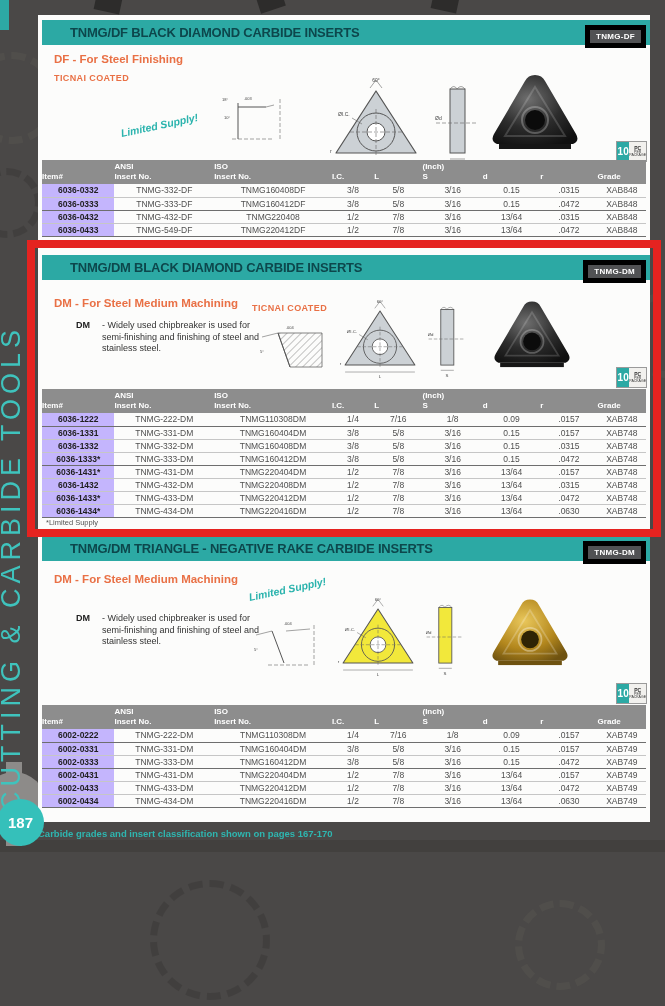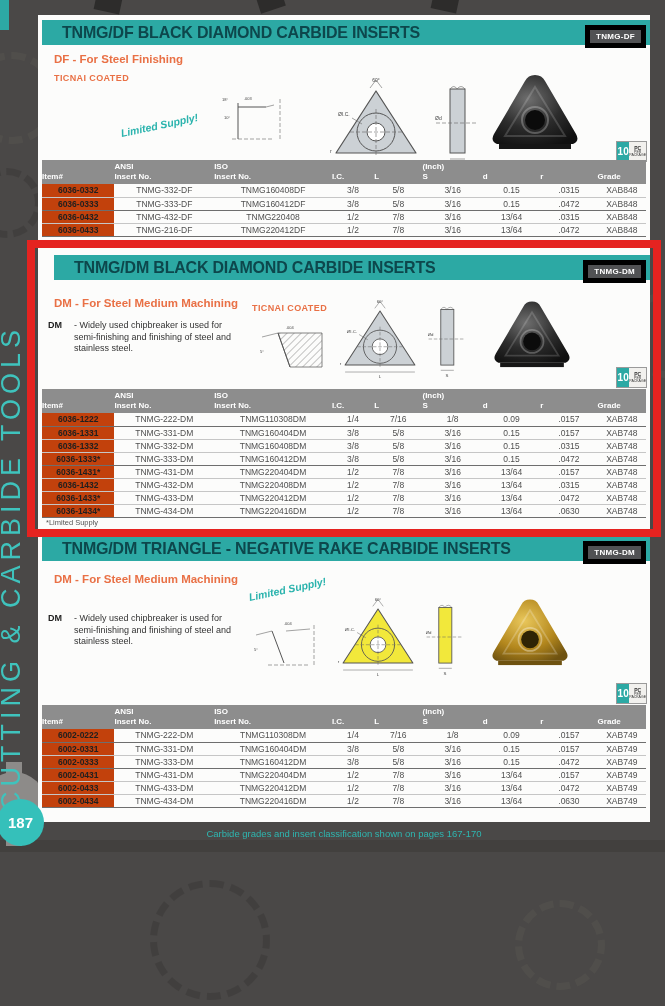--- a/index.html
+++ b/index.html
@@ -21,60 +21,60 @@
     writing-mode:vertical-rl; transform:rotate(180deg); color:#3fc3bd; font-size:27px;
     letter-spacing:5px; white-space:nowrap; }
 
   .page-circle { position:absolute; left:-3px; top:799px; width:47px; height:47px; border-radius:50%;
     background:#35c0ba; color:#fff; font-weight:bold; font-size:15px; display:flex;
     align-items:center; justify-content:center; z-index:6; }
 
   .card { position:absolute; left:38px; top:15px; width:612px; height:807px; background:#fcfcfb; z-index:2; }
 
   .secbar { position:absolute; left:4px; right:0; height:25px; background:#2ca9a4; display:flex; align-items:center; }
-  .secbar .title { color:#0d474c; font-weight:bold; font-size:16px; letter-spacing:-0.2px; padding-left:20px; transform:scaleY(1.05); }
+  .secbar .title { color:#0d474c; font-weight:bold; font-size:13px; letter-spacing:-0.2px; padding-left:28px; transform:scaleY(1.05); }
   .tag { position:absolute; right:4px; top:5px; background:#515254; border:5px solid #000000;
     color:#fff; font-size:8px; font-weight:bold; padding:2px 6px; letter-spacing:.3px; }
 
   .subtitle { position:absolute; color:#e97045; font-weight:bold; font-size:11.5px; }
   .coating  { position:absolute; color:#e97045; font-weight:bold; font-size:9px; letter-spacing:.4px; }
   .limited  { position:absolute; color:#2ab3ad; font-weight:bold; font-style:italic; font-size:10.5px; transform:rotate(-12deg); }
-  .desc { position:absolute; width:192px; font-size:9px; color:#333; line-height:1.3; padding-left:26px; }
+  .desc { position:absolute; width:192px; font-size:9px; color:#333; line-height:1.3; padding-left:26px;margin-left:28px; }
   .desc b { position:absolute; left:0; top:0; font-size:9px; color:#222; }
   .footnote { position:absolute; font-size:7.5px; color:#555; }
 
   
   table.spec { position:absolute; left:4px; width:604px; border-collapse:collapse; table-layout:fixed; }
   table.spec th { background:#8d8d8d; color:#fff; font-size:8px; font-weight:bold;
     vertical-align:bottom; padding:2px 0 3px; line-height:1.2; text-align:left; }
   table.spec td { font-size:8.5px; color:#4f4f4f; text-align:center; height:13px; padding:0 2px;
     border-bottom:1px solid #c6c6c6; white-space:nowrap; overflow:hidden; }
-  table.spec td.c-item { background:#c2410c; color:#1f1f1f; font-weight:bold; }
+  table.spec td.c-item { background:#c4b5fd; color:#1f1f1f; font-weight:bold; }
   table.spec tr.group-end td { border-bottom:1.5px solid #6e6e6e; }
   table.spec tbody tr:last-child td { border-bottom:1.5px solid #6e6e6e; }
 
   .badge { position:absolute; right:3px; width:31px; height:21px; border:1px solid #9a9a9a;
     background:#f2f1ee; display:flex; }
   .badge .b10 { width:14px; background:#2ca9a4; color:#fff; font-size:10px; font-weight:bold;
     display:flex; align-items:center; justify-content:center; }
   .badge .bt { flex:1; display:flex; flex-direction:column; justify-content:center; align-items:center; line-height:1; }
   .badge .bt span { display:block; color:#333; }
   .badge .bt .u1 { font-size:5px; font-weight:bold; }
   .badge .bt .u2 { font-size:3.5px; }
   .badge .bt .u3 { font-size:3.5px; }
 
   .dwg { position:absolute; }
   .t4 { font-size:4px; fill:#444; } .t5 { font-size:5px; fill:#444; }
   .fill-gray { fill:#ccd1d5; } .fill-yellow { fill:#f2e83b; }
   .ln { stroke:#555; fill:none; stroke-width:1; }
   .thin { stroke:#666; fill:none; stroke-width:.6; }
   .dash { stroke:#666; stroke-width:.6; stroke-dasharray:4 2; fill:none; }
 
-  .footer-note { position:absolute; left:38px; width:612px; top:828px; text-align:center;
-    color:#2eb6b0; font-weight:normal; font-size:9.5px; z-index:3; }
+  .footer-note { position:absolute; left:38px; width:612px; top:828px; text-align:left;
+    color:#2eb6b0; font-weight:bold; font-size:9.5px; z-index:3; }
 
   .highlight-box { position:absolute; left:27px; top:240px; width:634px; height:297px;
     border:8px solid #e52320; z-index:9; pointer-events:none; }
 </style>
 </head>
 <body>
 
 <svg width="0" height="0" style="position:absolute">
   <defs>
     <pattern id="hatch" width="5" height="5" patternTransform="rotate(45)" patternUnits="userSpaceOnUse">
@@ -224,33 +224,33 @@
           <td>TNMG220408</td>
           <td>1/2</td>
           <td>7/8</td>
           <td>3/16</td>
           <td>13/64</td>
           <td>.0315</td>
           <td>XAB848</td>
         </tr>
         <tr>
           <td class="c-item">6036-0433</td>
-          <td>TNMG-216-DF</td>
+          <td>TNMG-549-DF</td>
           <td>TNMG220412DF</td>
           <td>1/2</td>
           <td>7/8</td>
           <td>3/16</td>
           <td>13/64</td>
           <td>.0472</td>
           <td>XAB848</td>
         </tr>
       </tbody>
   </table>
 
-  <div class="secbar" style="top:240px;margin-left:12px;">
+  <div class="secbar" style="top:240px;">
     <span class="title">TNMG/DM BLACK DIAMOND CARBIDE INSERTS</span>
     <span class="tag">TNMG-DM</span>
   </div>
   <div class="subtitle" style="left:16px;top:282px;">DM - For Steel Medium Machining</div>
   <div class="desc" style="left:10px;top:305px;">
     <b>DM</b>
     <span>- Widely used chipbreaker is used for semi-finishing and finishing of steel and stainless steel.</span>
   </div>
   <div class="coating" style="left:214px;top:288px;">TICNAI COATED</div>
 

